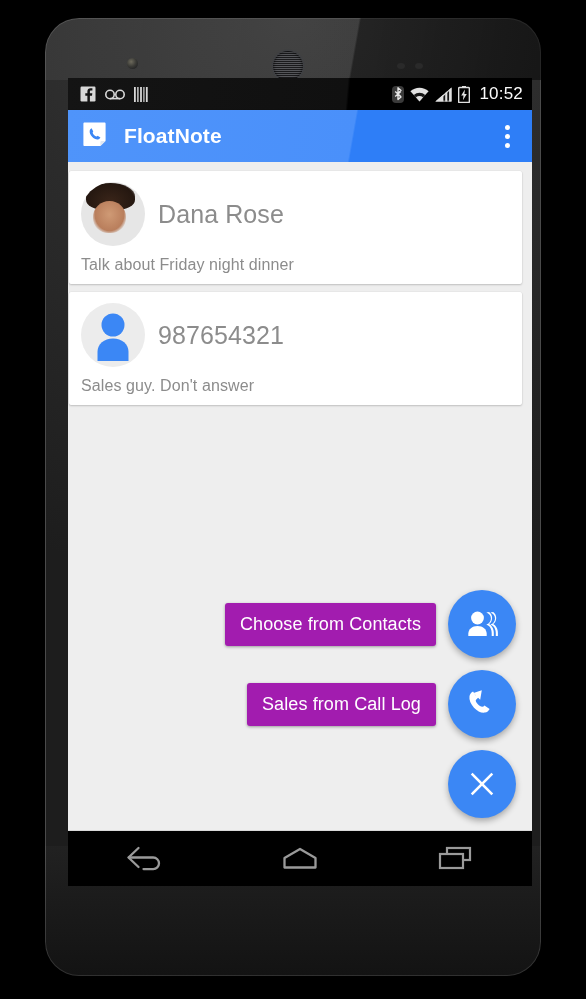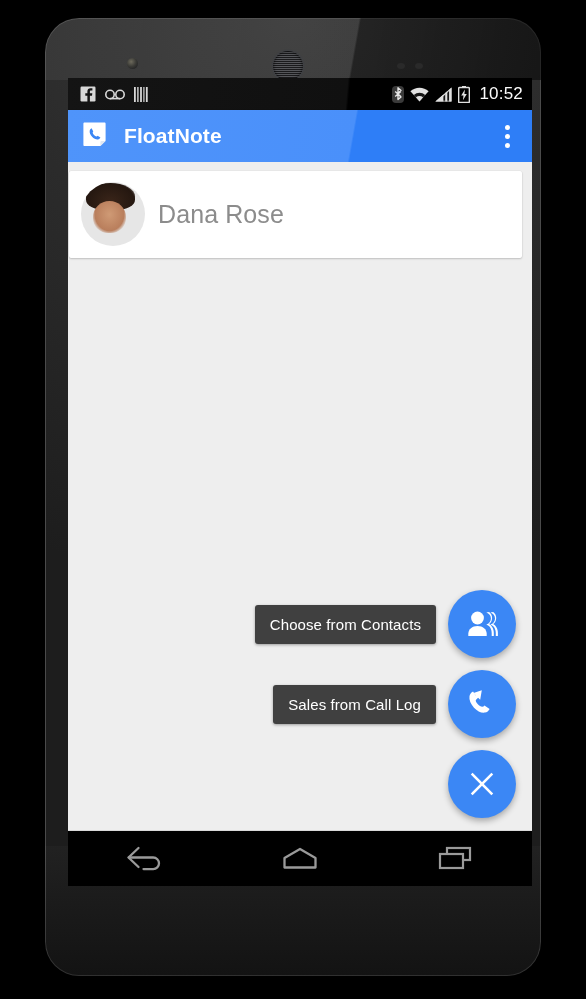--- a/index.html
+++ b/index.html
@@ -156,22 +156,22 @@
     font-size: 16px; color: #8c8c8c; margin-top: 8px; letter-spacing: .1px;
   }
 
   
   #fab-stack {
     position: absolute; right: 16px; bottom: 12px;
     display: flex; flex-direction: column; align-items: flex-end; gap: 12px;
   }
   .fab-row { display: flex; align-items: center; gap: 12px; }
   .fab-label {
-    background: #404040; color: #ffffff;
-    font-size: 15px; letter-spacing: .1px;
+    background: #a21caf; color: #ffffff;
+    font-size: 18px; letter-spacing: .1px;
     padding: 11px 15px; border-radius: 3px;
     box-shadow: 0 1px 3px rgba(0,0,0,.35);
     white-space: nowrap;
   }
   .fab {
     width: 68px; height: 68px; border-radius: 50%;
     background: #3b87f5;
     display: flex; align-items: center; justify-content: center;
     box-shadow: 0 3px 6px rgba(0,0,0,.3);
     flex: 0 0 auto; cursor: pointer;
@@ -274,22 +274,37 @@
 
     <div id="content">
 
       <div class="note-card">
         <div class="card-head">
           <div class="avatar">
             <div class="avatar-photo"></div>
           </div>
           <div class="card-title">Dana Rose</div>
         </div>
-      </div>
-
+        <div class="card-body">Talk about Friday night dinner</div>
+      </div>
+
+      <div class="note-card">
+        <div class="card-head">
+          <div class="avatar">
+            <div class="avatar-default">
+              <svg width="64" height="64" viewBox="0 0 64 64">
+                <circle cx="32" cy="22" r="11.5" fill="#3b87f5"></circle>
+                <path d="M32 35.5c-9 0-15.5 5.6-15.5 13.2V58h31v-9.3C47.5 41.1 41 35.5 32 35.5z" fill="#3b87f5"></path>
+              </svg>
+            </div>
+          </div>
+          <div class="card-title">987654321</div>
+        </div>
+        <div class="card-body">Sales guy. Don't answer</div>
+      </div>
 
       <div id="fab-stack">
 
         <div class="fab-row">
           <div class="fab-label">Choose from Contacts</div>
           <div class="fab">
             <svg width="34" height="30" viewBox="0 0 34 30">
               <circle cx="12.5" cy="9" r="6.4" fill="#ffffff"></circle>
               <path d="M12.5 17c-5.3 0-9.2 3.3-9.2 7.8V27h18.4v-2.2c0-4.5-3.9-7.8-9.2-7.8z" fill="#ffffff"></path>
               <path d="M21.3 3.4c2.8 1 4.6 3.2 4.6 6.1s-1.8 5.1-4.6 6.1c2 .8 3.5 2.1 4.4 3.8.7 1.4 1 3 1 4.7V27h2.1v-2.9c0-2.2-.5-4.2-1.5-5.9-.8-1.3-1.9-2.3-3.2-3.1 1.9-1.4 3-3.5 3-6.1 0-2.6-1.1-4.7-3-6.1z" fill="#ffffff"></path>

